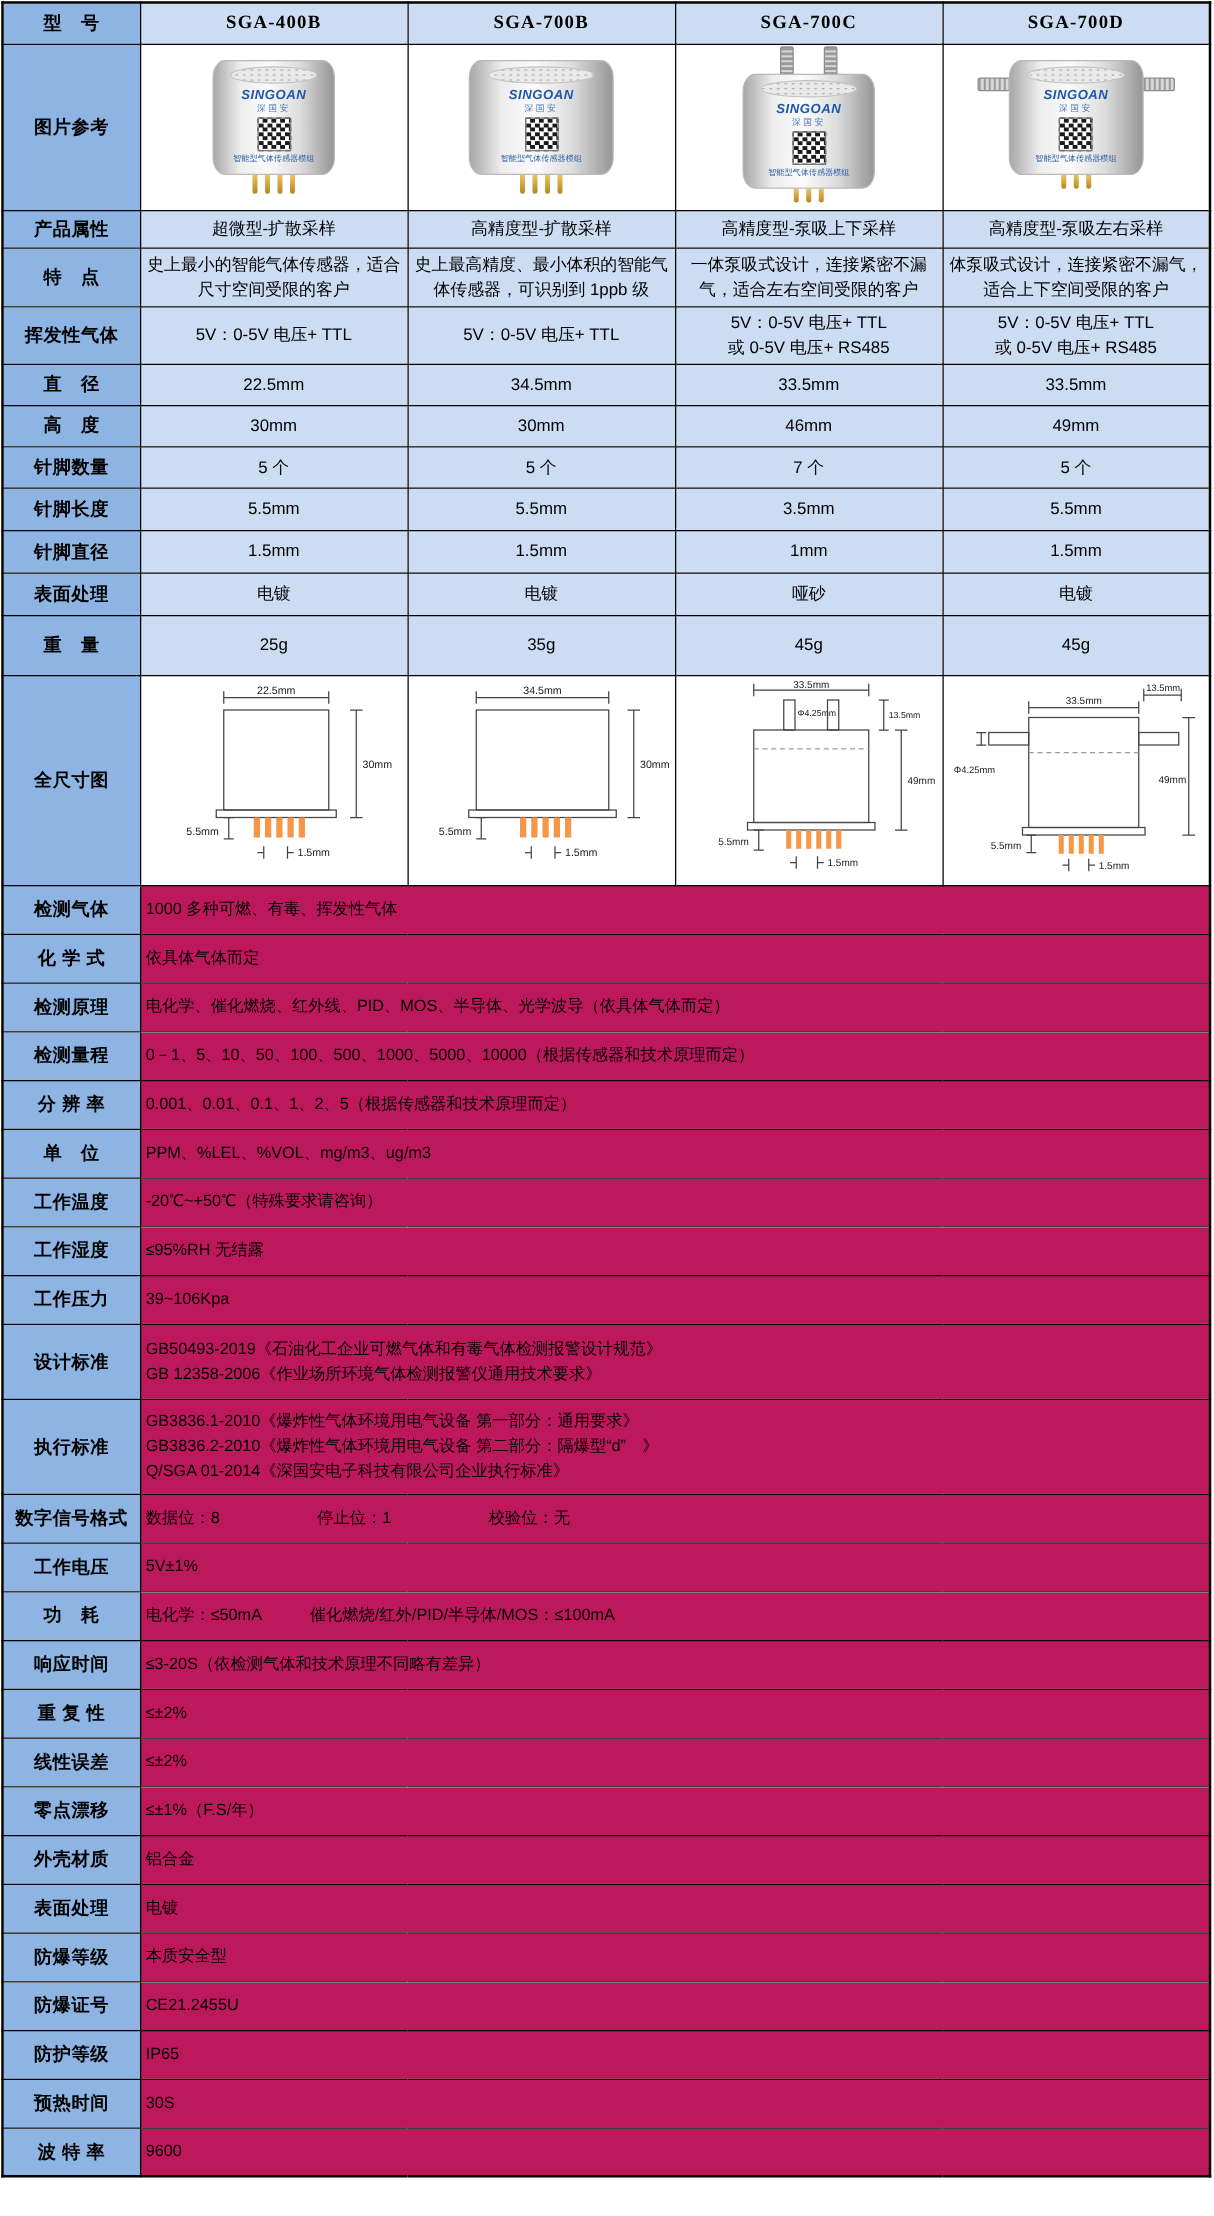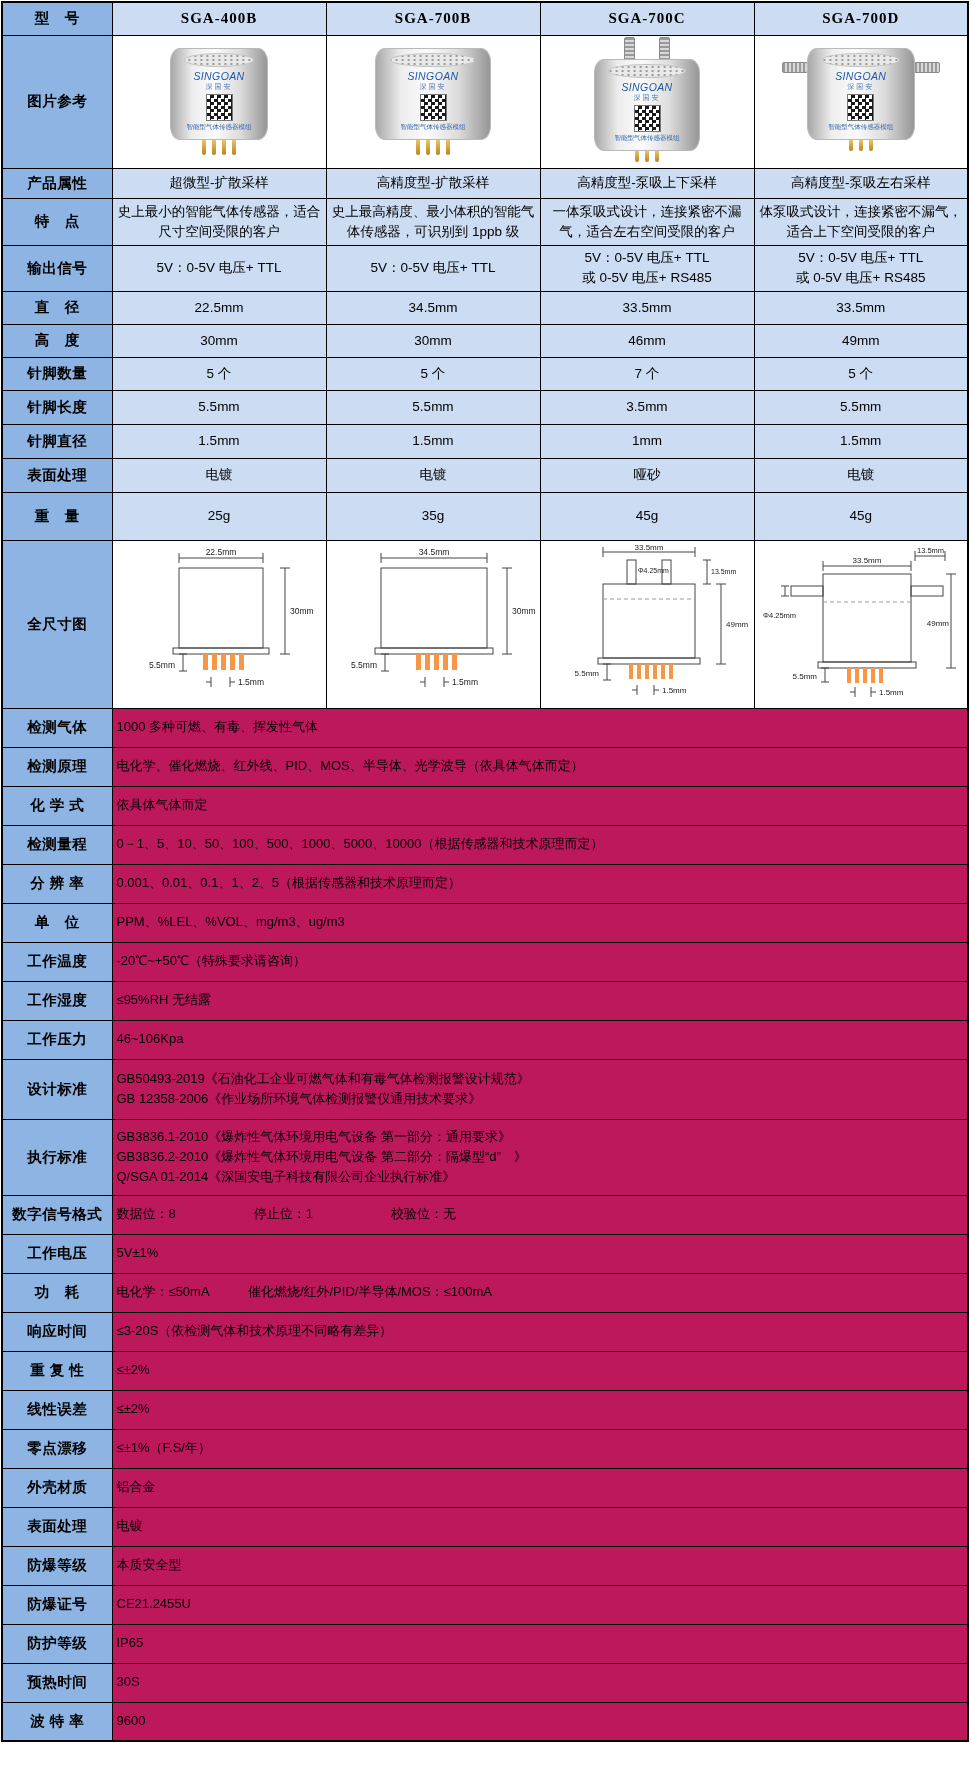--- a/index.html
+++ b/index.html
@@ -11,21 +11,21 @@
   td.c{background:#ccdcf2;text-align:center;font-size:13.5px;white-space:pre-line;line-height:1.45;margin-left:29px;}
   td.model{font-family:"Liberation Serif",serif;font-weight:bold;font-size:15px;letter-spacing:1px;}
   td.w{background:#be185d;text-align:left;padding-left:12px;font-size:13px;white-space:pre-line;line-height:1.55;}
   td.pc,td.dc{background:#fff;text-align:center;}
   
   .sensor{display:inline-flex;flex-direction:column;align-items:center;}
   .sbody{position:relative;width:96px;border:1px solid #b9b9b9;border-radius:10px/14px;
     background:linear-gradient(90deg,#a8a8a8,#ededed 22%,#fbfbfb 45%,#dcdcdc 72%,#969696);padding:4px 5px 7px;}
   .stop{height:12px;width:80%;margin:0 auto 3px;border-radius:50%;border:1px solid #c2c2c2;background-color:#e9e9e9;
     background-image:radial-gradient(#9a9a9a 1px,transparent 1.2px);background-size:6px 4px;background-position:center;}
-  .brand{color:#1b57ab;font-weight:normal;font-style:italic;font-size:10.5px;letter-spacing:.4px;}
+  .brand{color:#1b57ab;font-weight:bold;font-style:italic;font-size:10.5px;letter-spacing:.4px;}
   .bcn{color:#4a76b6;font-size:7px;letter-spacing:2px;}
   .qr{width:25px;height:25px;margin:2px auto;border:1px solid #777;
     background:repeating-conic-gradient(#1a1a1a 0% 25%,#fff 0% 50%) 0 0/7px 7px;}
   .cap{font-size:6.5px;color:#2d5fa8;white-space:nowrap;}
   .pins{display:flex;gap:6px;height:15px;}
   .pins i{width:4px;height:15px;background:linear-gradient(180deg,#e8c46a,#b8861b);border-radius:0 0 2px 2px;}
   .s400 .sbody{width:86px;}
   .s700b .sbody{width:104px;}
   .s700c .sbody{width:94px;}
   .pins.short i{height:11px;}
@@ -143,21 +143,21 @@
   <td class="c">高精度型-泵吸左右采样</td>
 </tr>
 <tr style="height:47px">
   <th class="lbl">特　点</th>
   <td class="c">史上最小的智能气体传感器，适合尺寸空间受限的客户</td>
   <td class="c">史上最高精度、最小体积的智能气体传感器，可识别到 1ppb 级</td>
   <td class="c">一体泵吸式设计，连接紧密不漏气，适合左右空间受限的客户</td>
   <td class="c">体泵吸式设计，连接紧密不漏气，适合上下空间受限的客户</td>
 </tr>
 <tr style="height:46px">
-  <th class="lbl">输出信号</th>
+  <th class="lbl">挥发性气体</th>
   <td class="c">5V：0-5V 电压+ TTL</td>
   <td class="c">5V：0-5V 电压+ TTL</td>
   <td class="c">5V：0-5V 电压+ TTL
 或 0-5V 电压+ RS485</td>
   <td class="c">5V：0-5V 电压+ TTL
 或 0-5V 电压+ RS485</td>
 </tr>
 <tr style="height:33px">
   <th class="lbl">直　径</th>
   <td class="c">22.5mm</td>
@@ -366,28 +366,28 @@
       </g>
     </svg>
   </td>
 </tr>
 
 <tr style="height:39px">
         <th class="lbl">检测气体</th>
         <td class="w" colspan="4">1000 多种可燃、有毒、挥发性气体</td>
       </tr>
 <tr style="height:39px">
+        <th class="lbl">化 学 式</th>
+        <td class="w" colspan="4">依具体气体而定</td>
+      </tr>
+<tr style="height:39px">
         <th class="lbl">检测原理</th>
         <td class="w" colspan="4">电化学、催化燃烧、红外线、PID、MOS、半导体、光学波导（依具体气体而定）</td>
       </tr>
 <tr style="height:39px">
-        <th class="lbl">化 学 式</th>
-        <td class="w" colspan="4">依具体气体而定</td>
-      </tr>
-<tr style="height:39px">
         <th class="lbl">检测量程</th>
         <td class="w" colspan="4">0－1、5、10、50、100、500、1000、5000、10000（根据传感器和技术原理而定）</td>
       </tr>
 <tr style="height:39px">
         <th class="lbl">分 辨 率</th>
         <td class="w" colspan="4">0.001、0.01、0.1、1、2、5（根据传感器和技术原理而定）</td>
       </tr>
 <tr style="height:39px">
         <th class="lbl">单　位</th>
         <td class="w" colspan="4">PPM、%LEL、%VOL、mg/m3、ug/m3</td>
@@ -395,21 +395,21 @@
 <tr style="height:39px">
         <th class="lbl">工作温度</th>
         <td class="w" colspan="4">-20℃~+50℃（特殊要求请咨询）</td>
       </tr>
 <tr style="height:39px">
         <th class="lbl">工作湿度</th>
         <td class="w" colspan="4">≤95%RH 无结露</td>
       </tr>
 <tr style="height:39px">
         <th class="lbl">工作压力</th>
-        <td class="w" colspan="4">46~106Kpa</td>
+        <td class="w" colspan="4">39~106Kpa</td>
       </tr>
 <tr style="height:60px">
         <th class="lbl">设计标准</th>
         <td class="w" colspan="4">GB50493-2019《石油化工企业可燃气体和有毒气体检测报警设计规范》
 GB 12358-2006《作业场所环境气体检测报警仪通用技术要求》</td>
       </tr>
 <tr style="height:76px">
         <th class="lbl">执行标准</th>
         <td class="w" colspan="4">GB3836.1-2010《爆炸性气体环境用电气设备 第一部分：通用要求》
 GB3836.2-2010《爆炸性气体环境用电气设备 第二部分：隔爆型“d”　》

